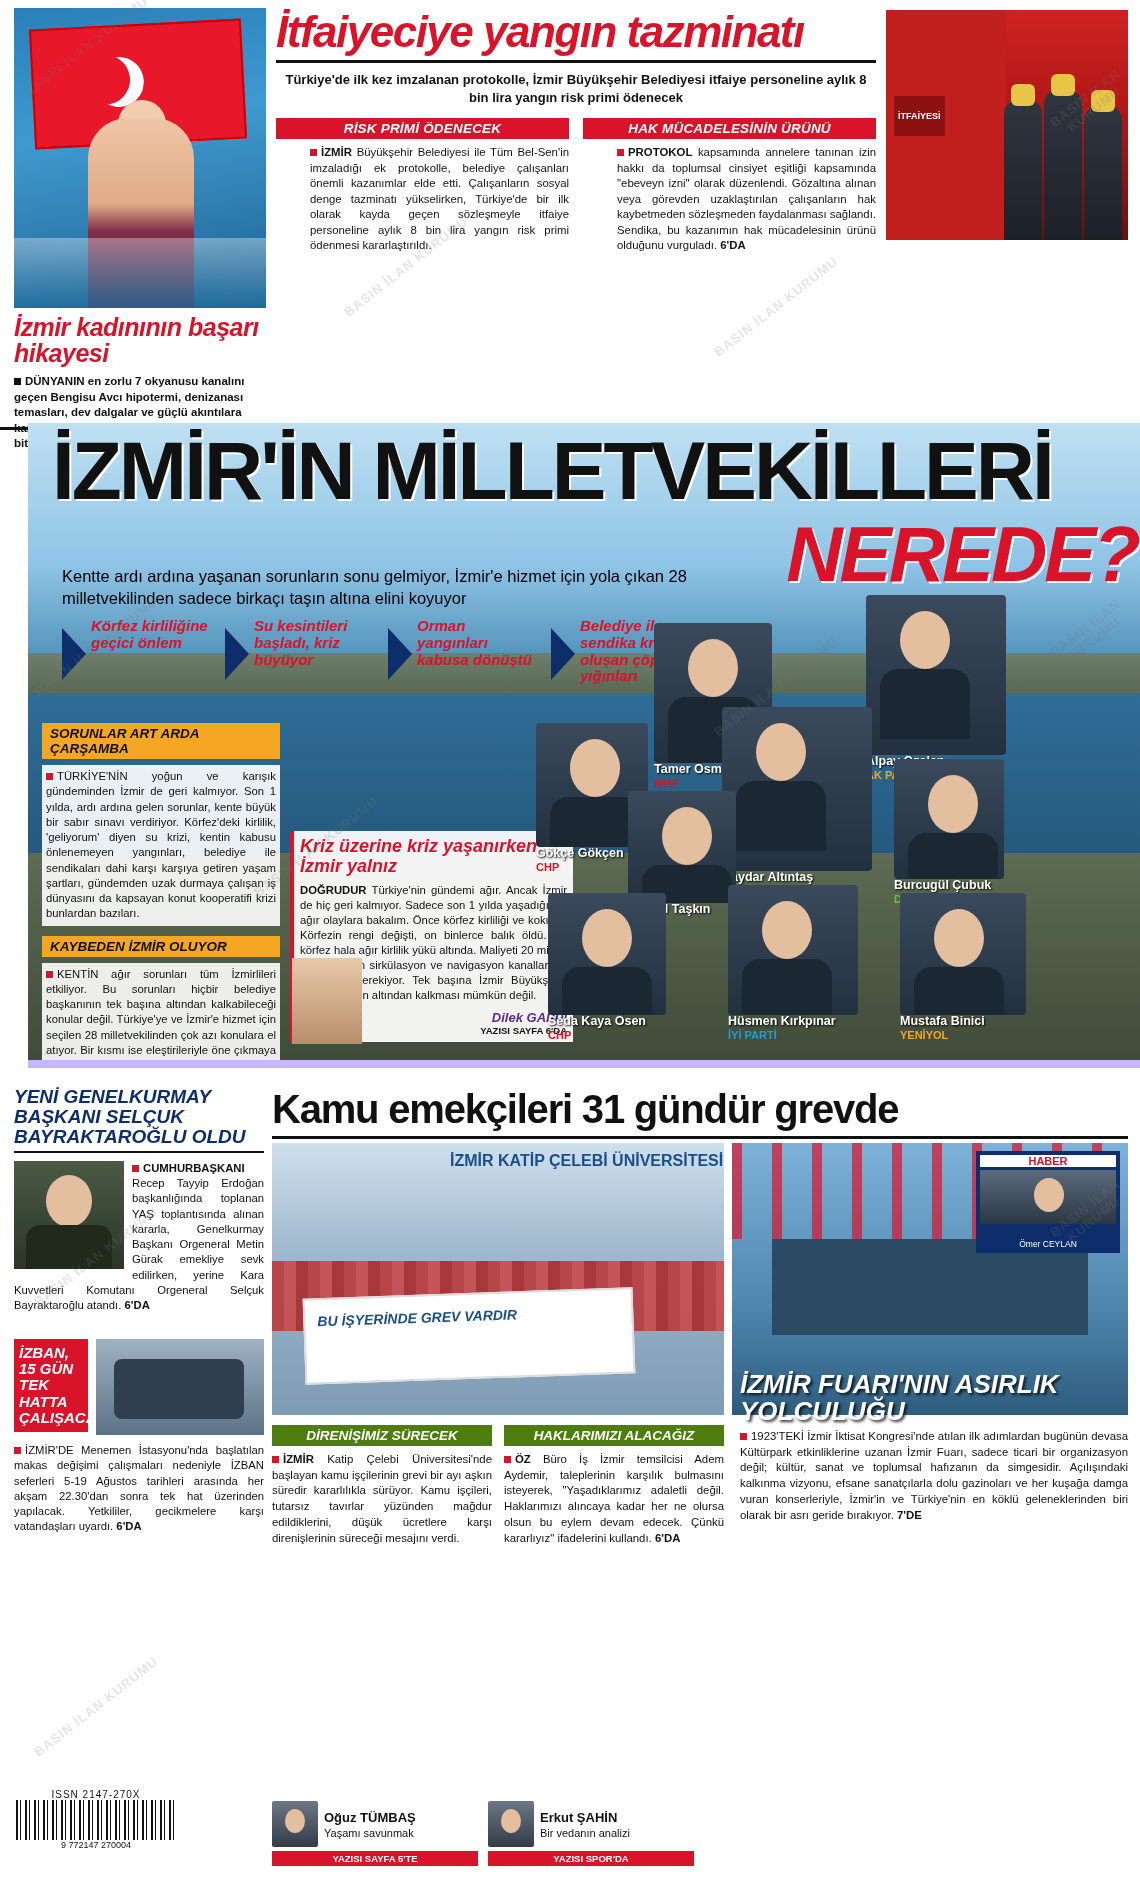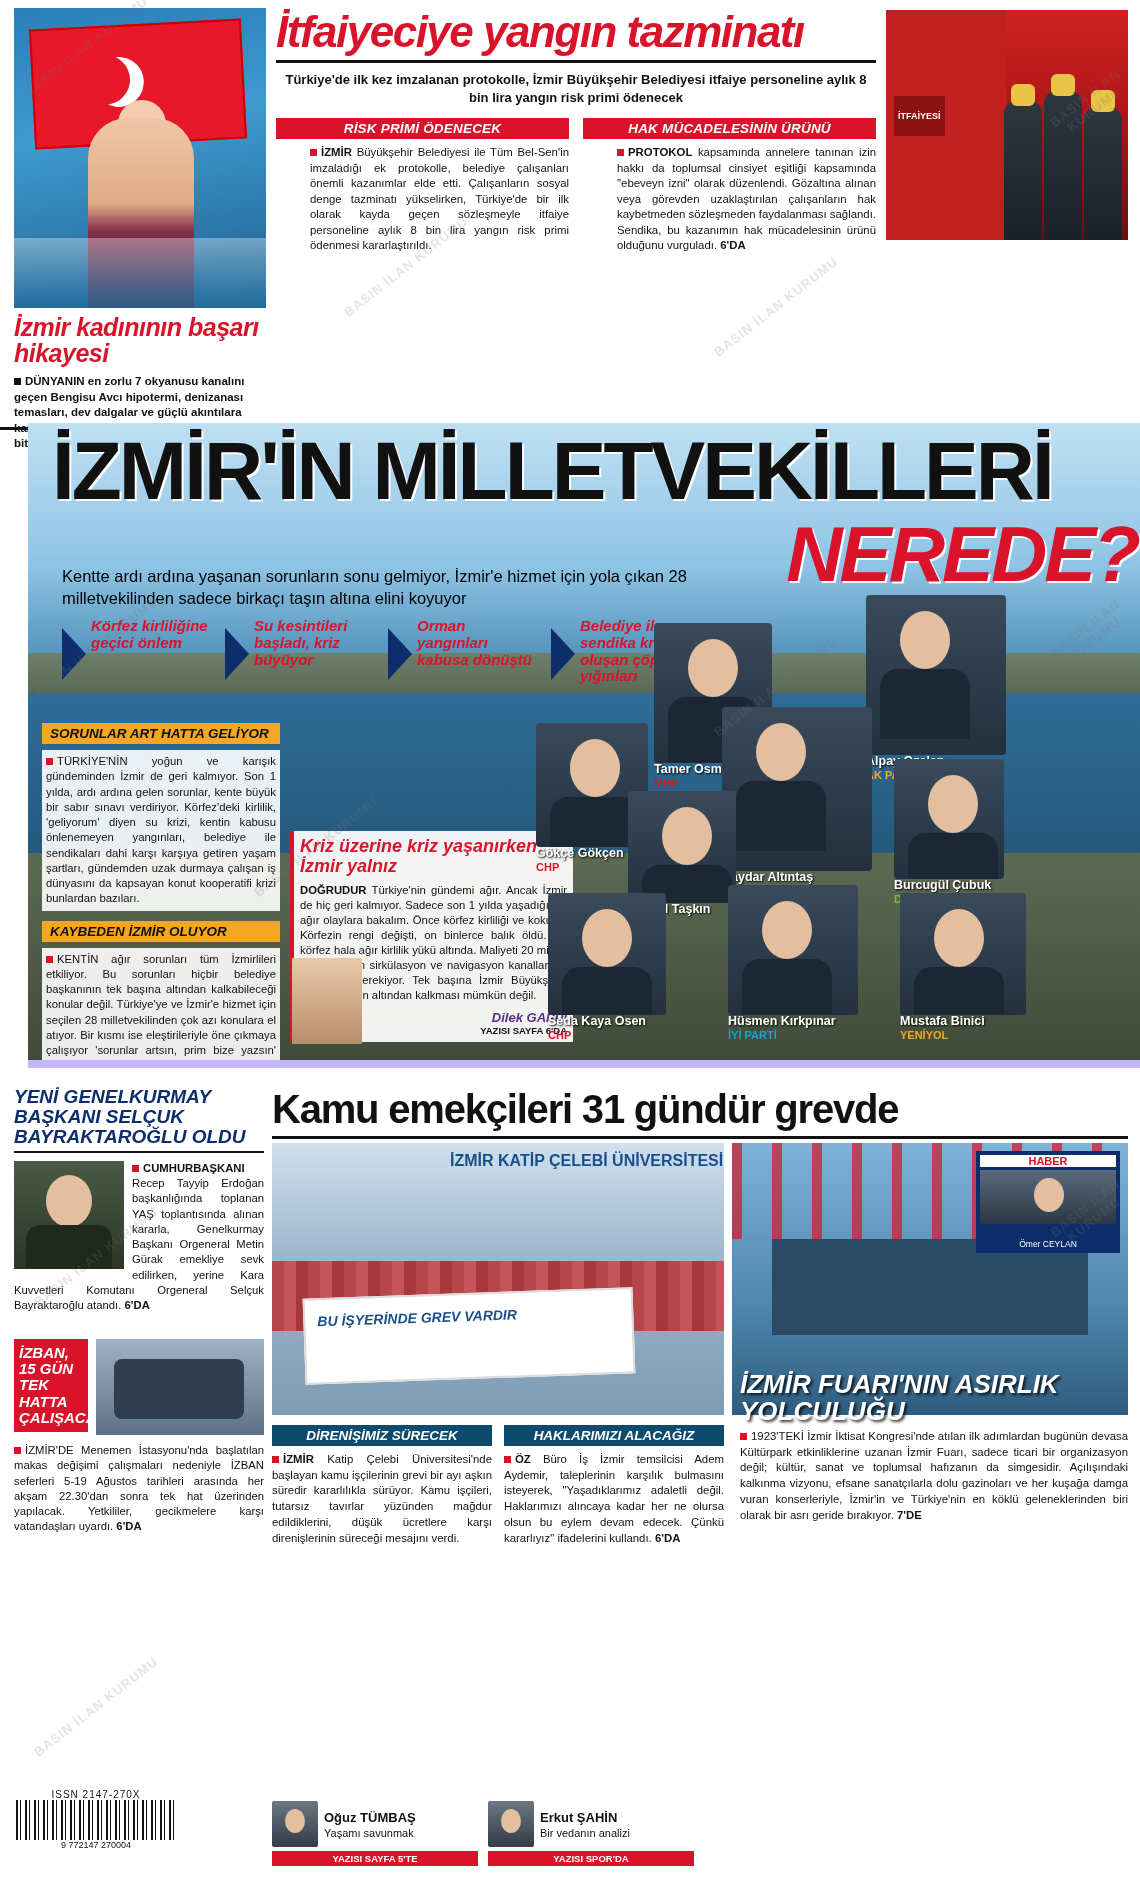--- a/index.html
+++ b/index.html
@@ -292,21 +292,21 @@
   .fuar-title {
     position:absolute; left:732px; top:290px; width:396px; background:rgba(0,0,0,.0);
     font-size:26px; font-weight:bold; font-style:italic; color:#fff; line-height:1.02; padding:0 8px;
     text-shadow:2px 2px 3px rgba(0,0,0,.8);
   }
   .fuar-text {
     position:absolute; left:740px; top:348px; width:388px; font-size:11.4px; line-height:1.38; text-align:justify;
   }
 
   .b-col-head {
-    background:#0c4a6e; color:#fff; font-size:13.5px; font-weight:bold; font-style:italic;
+    background:#4d7c0f; color:#fff; font-size:13.5px; font-weight:bold; font-style:italic;
     text-align:center; padding:3px 0;
   }
   .b-col1 { position:absolute; left:272px; top:344px; width:220px; }
   .b-col2 { position:absolute; left:504px; top:344px; width:220px; }
   .b-col-text { margin-top:6px; font-size:11.4px; line-height:1.38; text-align:justify; }
 
   .columnists {
     position:absolute; left:272px; bottom:22px; width:856px; display:flex; gap:10px;
   }
   .cw { width:206px; }
@@ -420,21 +420,21 @@
         <div class="arrow-tri"></div>
         <div class="arrow-text">Orman yangınları kabusa dönüştü</div>
       </div>
       <div class="arrow-item">
         <div class="arrow-tri"></div>
         <div class="arrow-text">Belediye ile sendika kriziyle oluşan çöp yığınları</div>
       </div>
     </div>
 
     <div class="side-box">
-      <div class="sb-head">SORUNLAR ART HATTA GELİYOR</div>
+      <div class="sb-head">SORUNLAR ART ARDA ÇARŞAMBA</div>
       <div class="sb-text">
         <span class="sq-red"></span><span>TÜRKİYE'NİN yoğun ve karışık gündeminden İzmir de geri kalmıyor. Son 1 yılda, ardı ardına gelen sorunlar, kente büyük bir sabır sınavı verdiriyor. Körfez'deki kirlilik, 'geliyorum' diyen su krizi, kentin kabusu önlenemeyen yangınları, belediye ile sendikaları dahi karşı karşıya getiren yaşam şartları, gündemden uzak durmaya çalışan iş dünyasını da kapsayan konut kooperatifi krizi bunlardan bazıları.</span>
       </div>
       <div class="sb-head sb-head2">KAYBEDEN İZMİR OLUYOR</div>
       <div class="sb-text">
         <span class="sq-red"></span><span>KENTİN ağır sorunları tüm İzmirlileri etkiliyor. Bu sorunları hiçbir belediye başkanının tek başına altından kalkabileceği konular değil. Türkiye'ye ve İzmir'e hizmet için seçilen 28 milletvekilinden çok azı konulara el atıyor. Bir kısmı ise eleştirileriyle öne çıkmaya çalışıyor 'sorunlar artsın, prim bize yazsın' yaklaşımıyla hareket ediyor. Yaşanan kutuplaşma sonuçta İzmir'e kaybettiriyor.</span>
         <span class="sq"></span>
       </div>
     </div>
 

